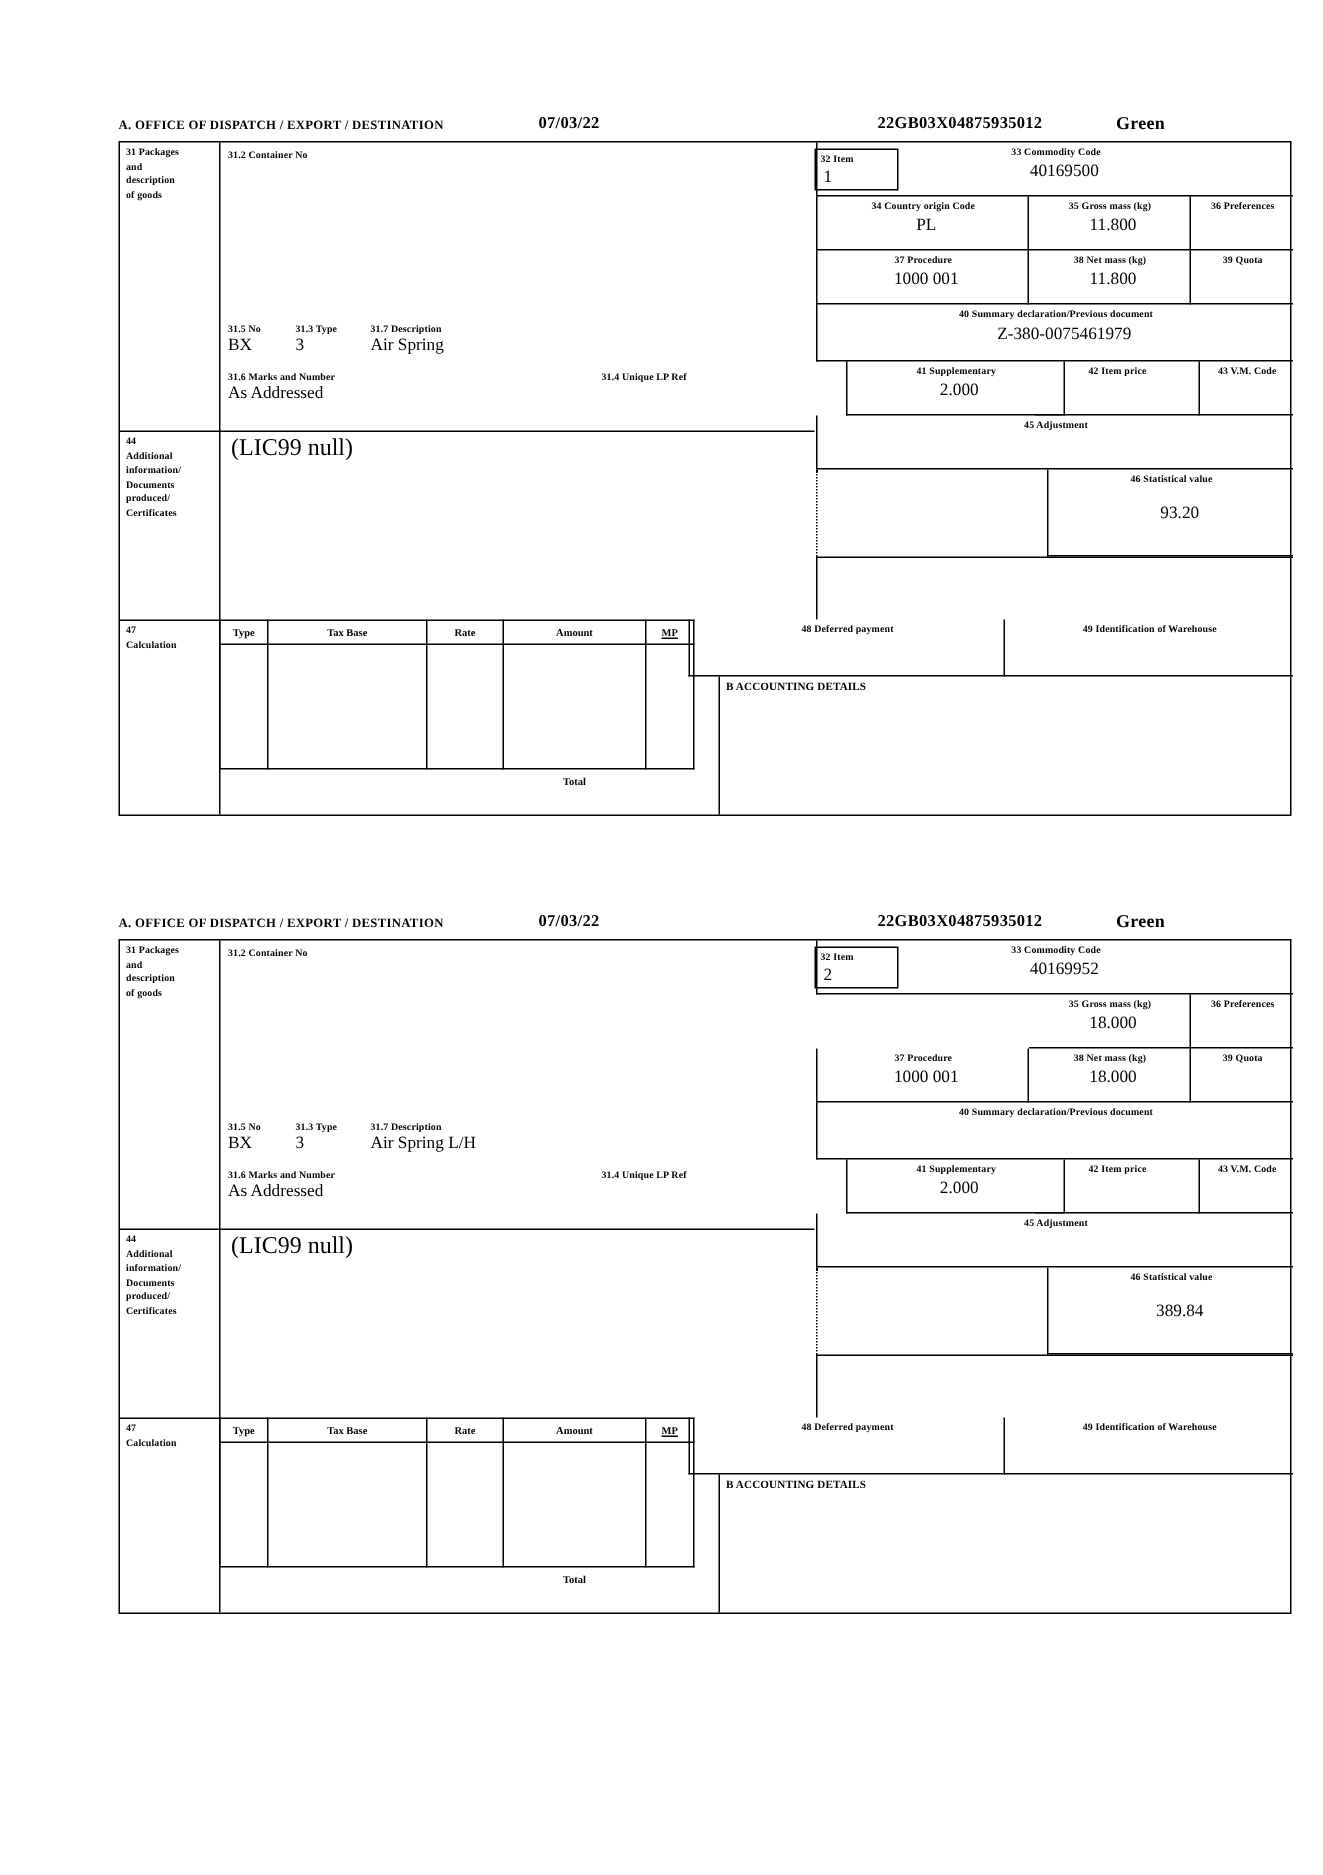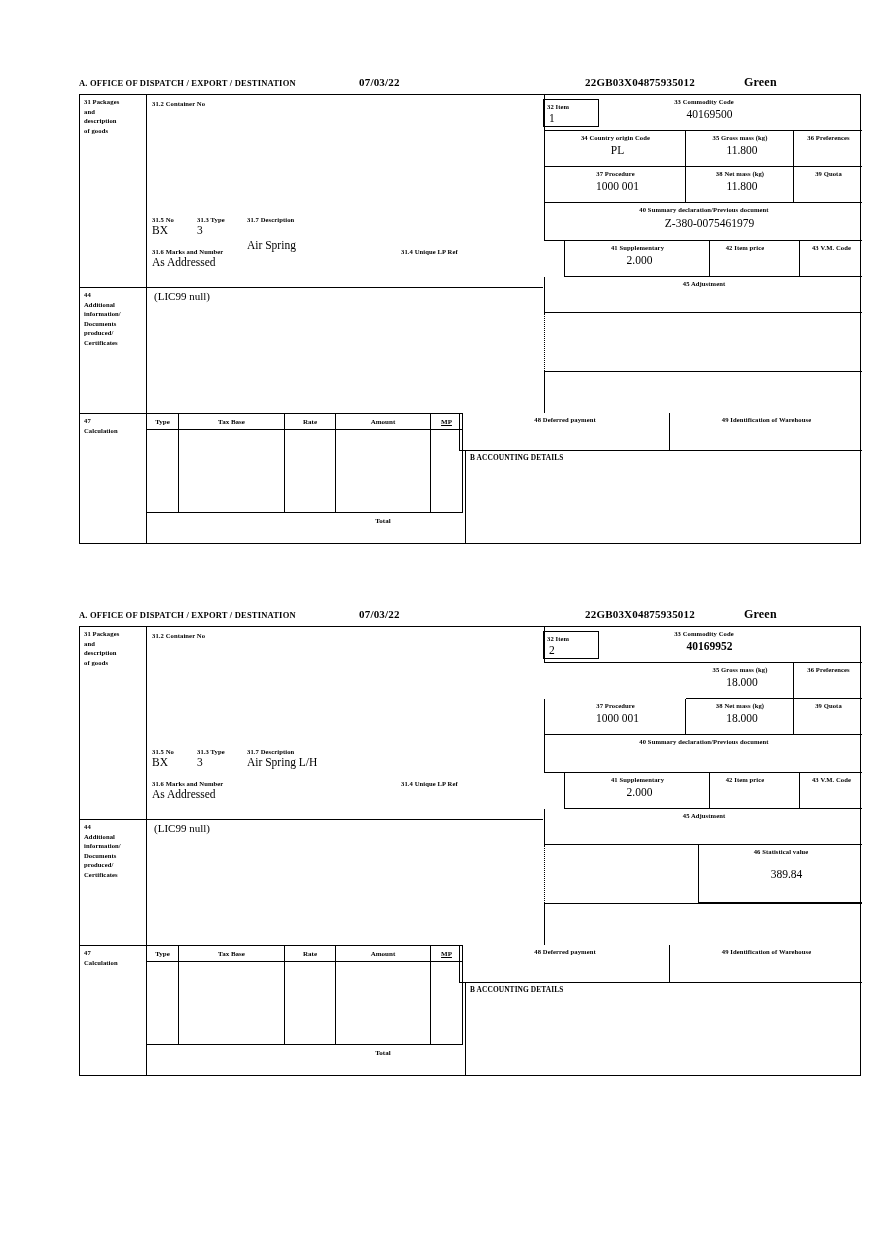--- a/index.html
+++ b/index.html
@@ -72,21 +72,21 @@
     position: absolute;
     box-sizing: border-box;
   }
   .lbl {
     font-size: 6.6px;
     font-weight: bold;
     line-height: 1.45;
     letter-spacing: 0.1px;
   }
   .val {
-    font-size: 11px;
+    font-size: 16px;
     font-family: "Liberation Serif", serif;
   }
   .val-b {
     font-size: 11.5px;
   }
   .bl { border-left: 1.3px solid #000; }
   .bt { border-top: 1.3px solid #000; }
   .br { border-right: 1.3px solid #000; }
   .bb { border-bottom: 1.3px solid #000; text-align: center; }
 
@@ -114,21 +114,21 @@
   .c40 { left:464px; top:108px; width:318px; height:38px; }
   .c41 { left:484px; top:146px; width:146px; height:36px; }
   .c42 { left:610px; top:146px; width:110px; height:36px; }
   .c43 { left:720px; top:146px; width:62px; height:36px; }
   .c45 { left:464px; top:182px; width:318px; height:36px; }
   .c46 { left:618px; top:218px; width:164px; height:58px; }
   .blank46 { left:464px; top:218px; width:154px; height:58px; }
 
   .c48 { left:379px; top:318px; width:210px; height:38px; }
   .c49 { left:589px; top:318px; width:193px; height:38px; }
-  .cB  { left:385px; top:356px; width:403px; height:92px; }
+  .cB  { left:399px; top:356px; width:403px; height:92px; }
 
   
   .dotted-v {
     position:absolute;
     left:464px; top:218px;
     width:0; height:58px;
     border-left:1.3px dotted #000;
   }
 
   
@@ -190,21 +190,21 @@
       <div class="cell pkg">
         <div class="lbl pkg-inner" style="left:6px; top:4px;">31.2 Container No</div>
         <div class="val pkg-inner" style="left:10px; top:16px;"></div>
 
         <div class="lbl pkg-inner" style="left:6px; top:120px;">31.5 No</div>
         <div class="lbl pkg-inner" style="left:51px; top:120px;">31.3 Type</div>
         <div class="lbl pkg-inner" style="left:101px; top:120px;">31.7 Description</div>
 
         <div class="val val-b pkg-inner" style="left:6px; top:129px;">BX</div>
         <div class="val val-b pkg-inner" style="left:51px; top:129px;">3</div>
-        <div class="val val-b pkg-inner" style="left:101px; top:144px;">Air Spring</div>
+        <div class="val val-b pkg-inner" style="left:101px; top:129px;">Air Spring</div>
 
         <div class="lbl pkg-inner" style="left:6px; top:152px;">31.6 Marks and Number</div>
         <div class="val val-b pkg-inner" style="left:6px; top:161px;">As Addressed</div>
         <div class="lbl pkg-inner" style="left:255px; top:152px;">31.4 Unique LP Ref</div>
         <div class="val pkg-inner" style="left:255px; top:161px;"></div>
       </div>
 
       <div class="cell item32">
         <div class="lbl" style="padding:2px 0 0 3px;">32 Item</div>
         <div class="val val-b" style="padding:0 0 0 5px;">1</div>
@@ -264,20 +264,24 @@
         <div class="val val-b v-pad2"></div>
       </div>
 
       <div class="cell c45 bl bb">
         <div class="lbl pad3">45 Adjustment</div>
         <div class="val val-b v-pad2"></div>
       </div>
 
       <div class="cell blank46"></div>
       <div class="dotted-v"></div>
+      <div class="cell c46 bl bb">
+        <div class="lbl pad3">46 Statistical value</div>
+        <div class="val val-b v-pad" style="padding-top:11px;">93.20</div>
+      </div>
       <div class="cell" style="left:464px; top:276px; width:318px; height:0; border-top:1.3px solid #000;"></div>
       <div class="cell" style="left:464px; top:276px; width:0; height:42px; border-left:1.3px solid #000;"></div>
 
       <div class="calc">
         <table>
           <tbody>
               <tr>
             <th class="w-type">Type</th>
             <th class="w-tax">Tax Base</th>
             <th class="w-rate">Rate</th>
@@ -361,21 +365,21 @@
         <div class="val val-b" style="padding:0 0 0 5px;">2</div>
       </div>
 
       <div class="cell" style="left:66px; top:192px; width:397px; height:126px;">
         <div class="val" style="position:absolute; left:8px; top:3px;">(LIC99 null)</div>
       </div>
       <div class="cell" style="left:66px; top:192px; width:397px; height:0; border-top:1.3px solid #000;"></div>
 
       <div class="cell c33 bl bb">
         <div class="lbl pad3">33 Commodity Code</div>
-        <div class="val val-b v-pad" style="padding-top:1px;font-weight:bold;">40169952</div>
+        <div class="val val-b v-pad" style="padding-top:1px;">40169952</div>
       </div>
 
       <div class="cell c35 bb br">
         <div class="lbl pad3">35 Gross mass (kg)</div>
         <div class="val val-b v-pad2" style="padding-top:1px;">18.000</div>
       </div>
       <div class="cell c36 bb">
         <div class="lbl pad3">36 Preferences</div>
         <div class="val val-b v-pad2"></div>
       </div>

